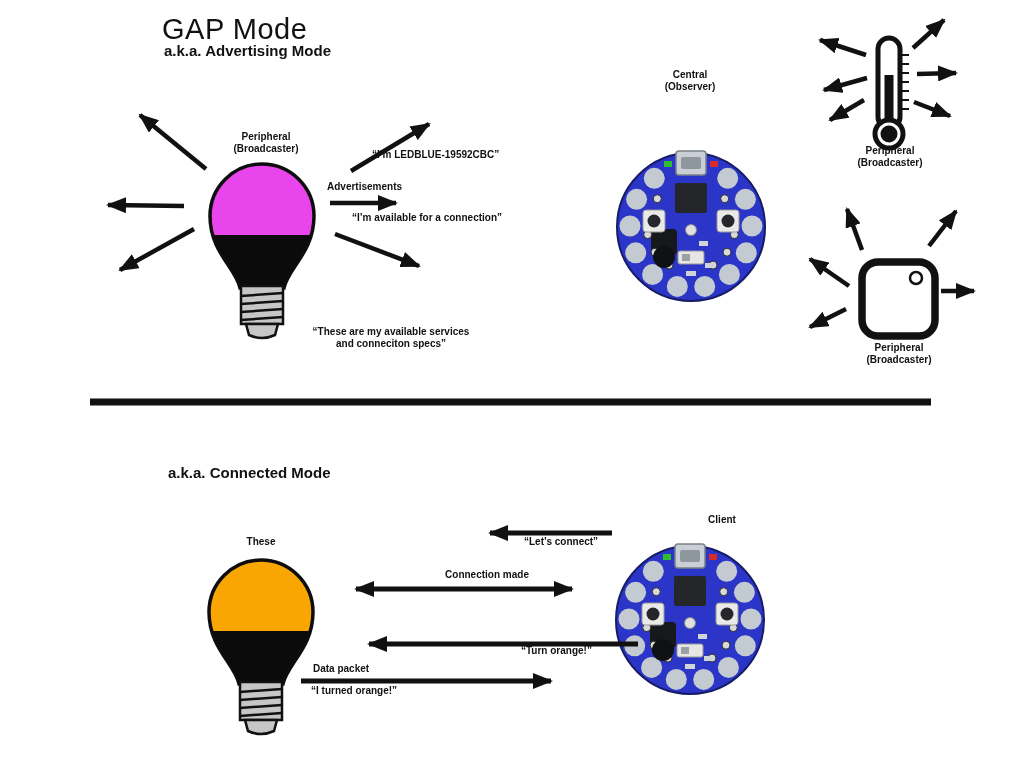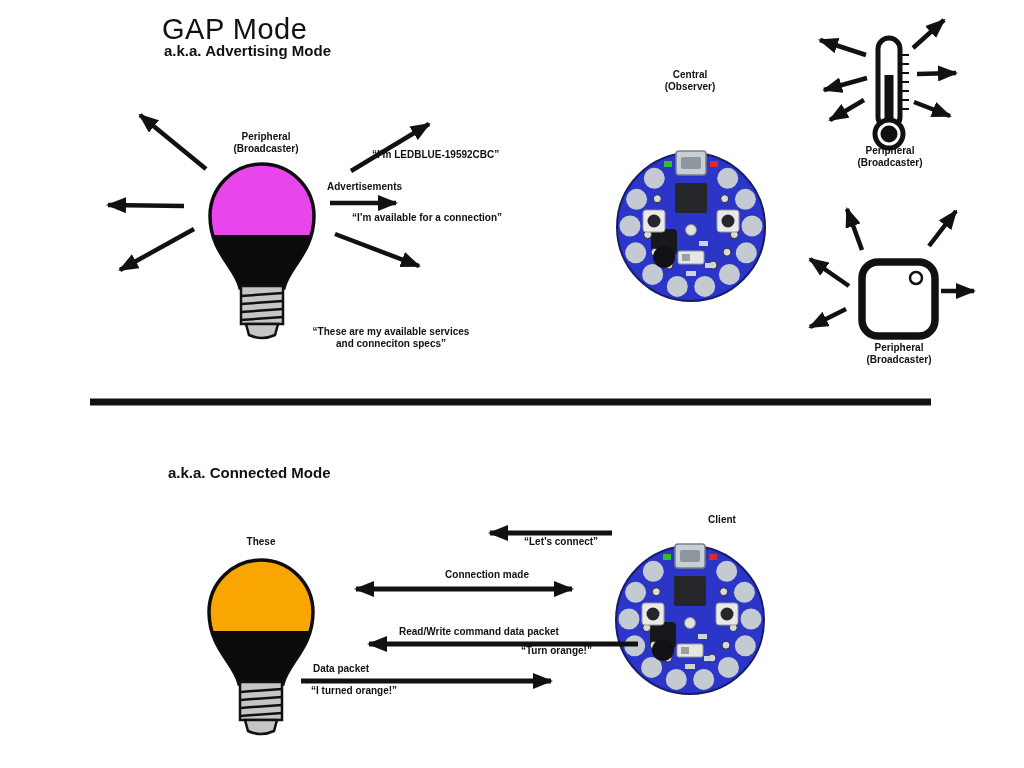--- a/index.html
+++ b/index.html
@@ -215,18 +215,17 @@
     <div>(Broadcaster)</div>
   </div>
 
   <div class="subtitle" style="left:168px;top:464px;">a.k.a. Connected Mode</div>
 
   <div class="lbl center" style="left:261px;top:536px;">These</div>
   <div class="lbl center" style="left:722px;top:476px;margin-top:38px;">Client</div>
 
   <div class="lbl" style="left:524px;top:536px;">“Let’s connect”</div>
   <div class="lbl center" style="left:469px;top:569px;margin-left:18px;">Connection made</div>
-  <div class="lbl" style="left:399px;top:626px;">Read/Write command data packet</div>
   <div class="lbl" style="left:521px;top:645px;">“Turn orange!”</div>
   <div class="lbl" style="left:313px;top:663px;">Data packet</div>
   <div class="lbl" style="left:311px;top:685px;">“I turned orange!”</div>
 
 </div>
 
 </body></html>

